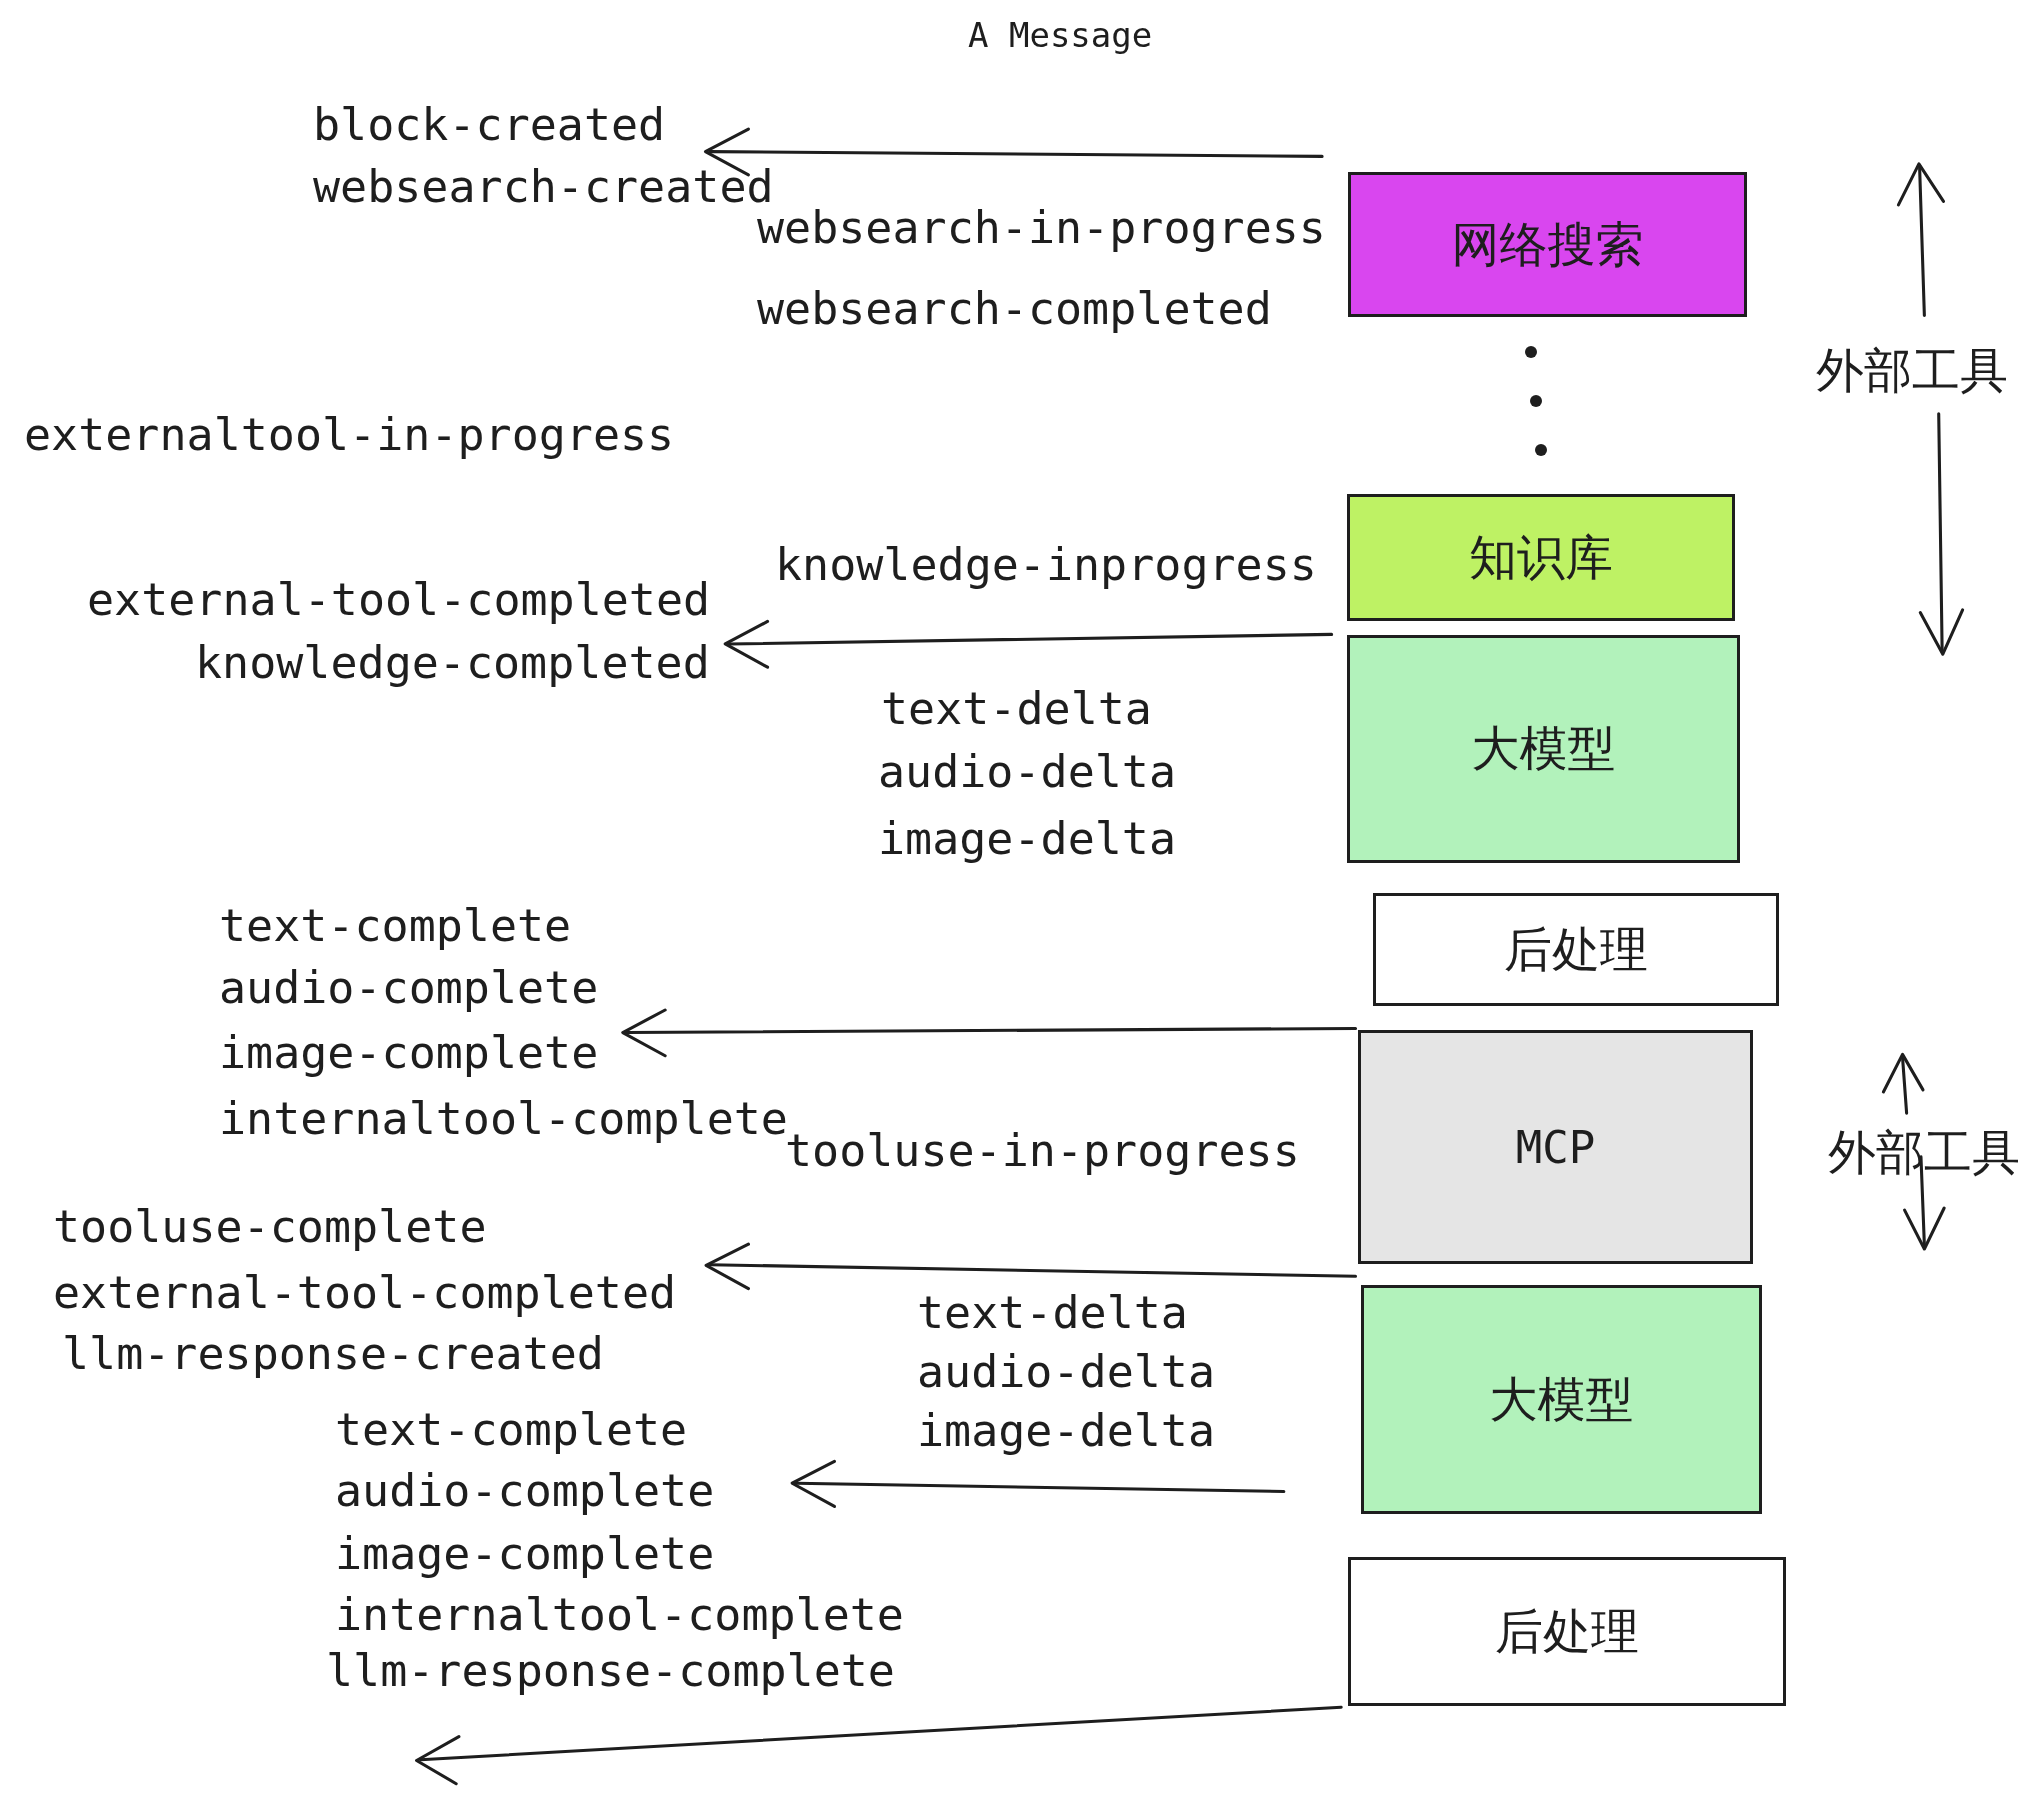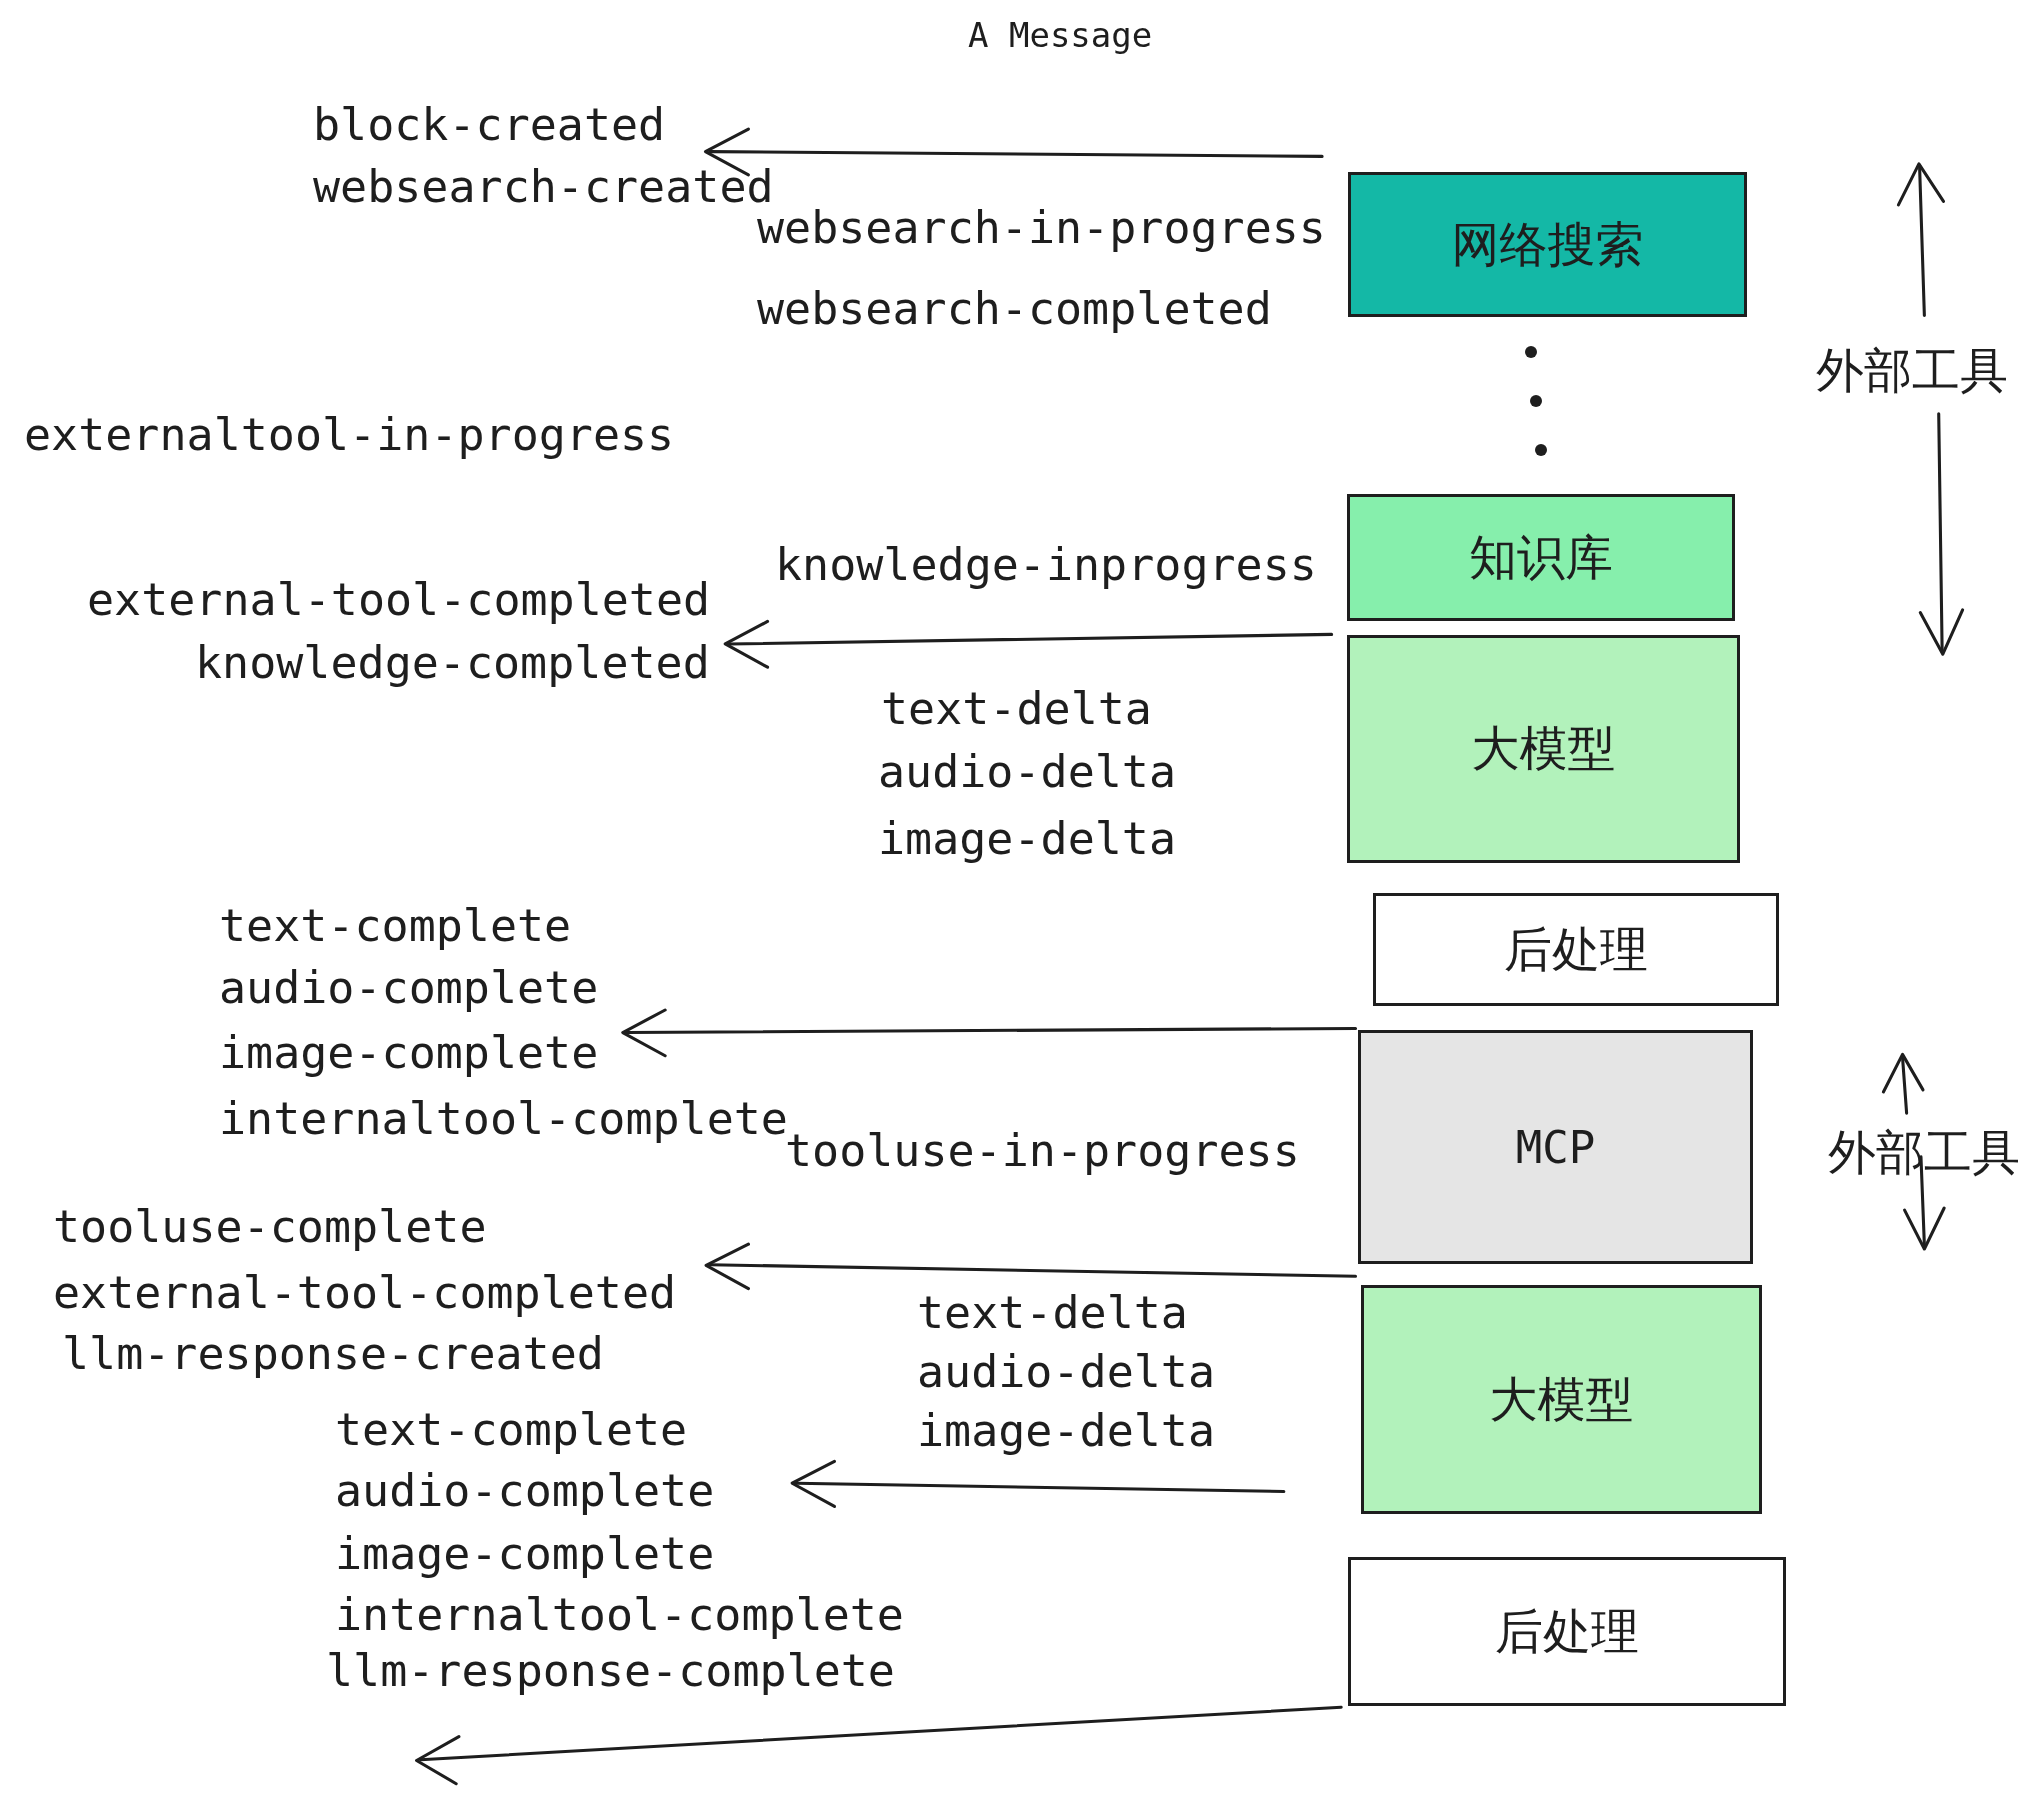--- a/index.html
+++ b/index.html
@@ -97,24 +97,24 @@
   <div class="ev" style="left:62px;top:1330px">llm-response-created</div>
   <div class="ev" style="left:917px;top:1289px">text-delta</div>
   <div class="ev" style="left:917px;top:1348px">audio-delta</div>
   <div class="ev" style="left:917px;top:1407px">image-delta</div>
   <div class="ev" style="left:335px;top:1406px">text-complete</div>
   <div class="ev" style="left:335px;top:1467px">audio-complete</div>
   <div class="ev" style="left:335px;top:1530px">image-complete</div>
   <div class="ev" style="left:335px;top:1591px">internaltool-complete</div>
   <div class="ev" style="left:326px;top:1647px">llm-response-complete</div>
 
-  <div class="node" style="left: 1348px; top: 172px; width: 399px; height: 145px; background: #14b8a6;">
+  <div class="node" style="left: 1348px; top: 172px; width: 399px; height: 145px; background: #d946ef;">
     <span class="zh">网络搜索</span>
   </div>
-  <div class="node" style="left: 1347px; top: 494px; width: 388px; height: 127px; background: #86efac;">
+  <div class="node" style="left: 1347px; top: 494px; width: 388px; height: 127px; background: #bef264;">
     <span class="zh">知识库</span>
   </div>
   <div class="node" style="left: 1347px; top: 635px; width: 393px; height: 228px; background: rgb(178, 242, 187);">
     <span class="zh">大模型</span>
   </div>
   <div class="node" style="left: 1373px; top: 893px; width: 406px; height: 113px; background: rgb(255, 255, 255);">
     <span class="zh">后处理</span>
   </div>
   <div class="node" style="left: 1358px; top: 1030px; width: 395px; height: 234px; background: #e5e5e5;">
     <span class="code">MCP</span>

